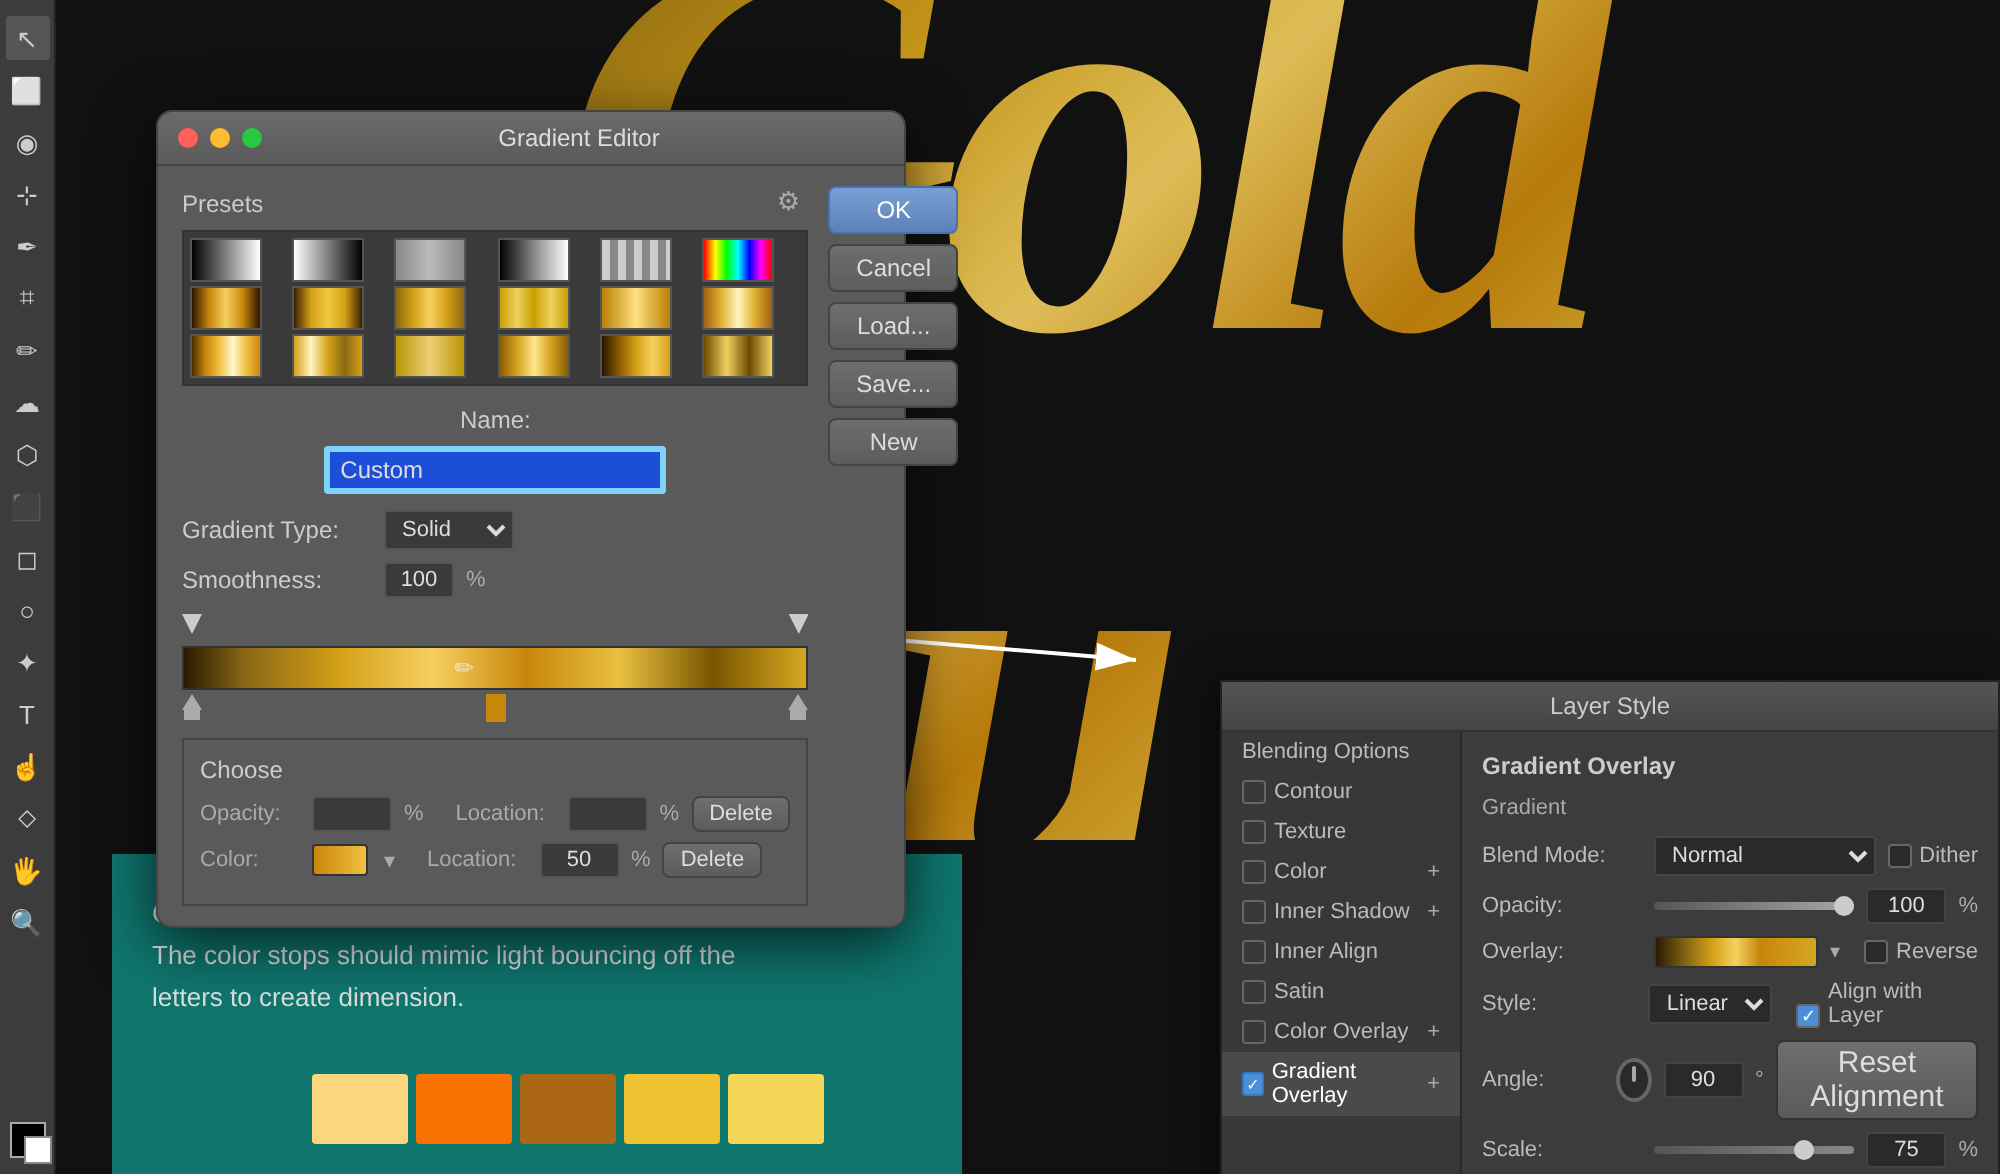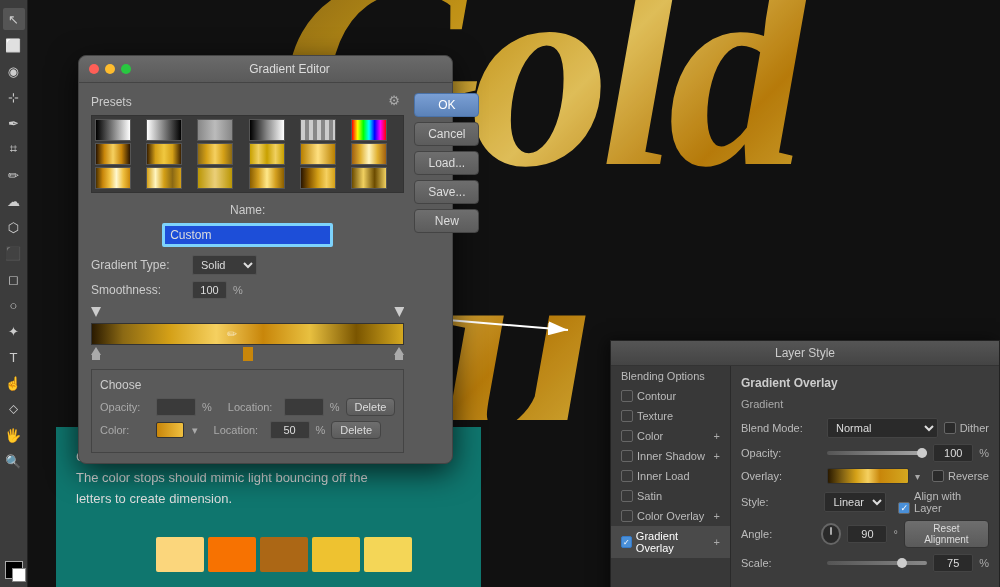--- a/index.html
+++ b/index.html
@@ -743,21 +743,21 @@
           <span>Color</span>
           <span style="margin-left:auto; color:#aaa;">+</span>
         </div>
         <div class="panel-sidebar-item">
           <div class="check-icon"></div>
           <span>Inner Shadow</span>
           <span style="margin-left:auto; color:#aaa;">+</span>
         </div>
         <div class="panel-sidebar-item">
           <div class="check-icon"></div>
-          <span>Inner Load</span>
+          <span>Inner Align</span>
         </div>
         <div class="panel-sidebar-item">
           <div class="check-icon"></div>
           <span>Satin</span>
         </div>
         <div class="panel-sidebar-item">
           <div class="check-icon"></div>
           <span>Color Overlay</span>
           <span style="margin-left:auto; color:#aaa;">+</span>
         </div>
@@ -816,21 +816,21 @@
             <div class="panel-check checked">✓</div>
             <span style="color:#bbb; font-size:11px;">Align with Layer</span>
           </div>
         </div>
 
         <div class="panel-row">
           <span class="panel-label">Angle:</span>
           <div class="angle-dial"></div>
           <input type="text" class="panel-input" value="90" style="">
           <span style="color:#aaa; font-size:11px;">°</span>
-          <button class="panel-action-btn" style="margin-left:auto; font-size:10px; padding:2px 8px;">Reset Alignment</button>
+          <button class="panel-action-btn" style="margin-left:auto; font-size:15px; padding:2px 8px;">Reset Alignment</button>
         </div>
 
         <div class="panel-row">
           <span class="panel-label">Scale:</span>
           <div class="scale-slider">
             <div class="scale-slider-thumb"></div>
           </div>
           <input type="text" class="panel-input" value="75" style="">
           <span style="color:#aaa; font-size:11px;">%</span>
         </div>

